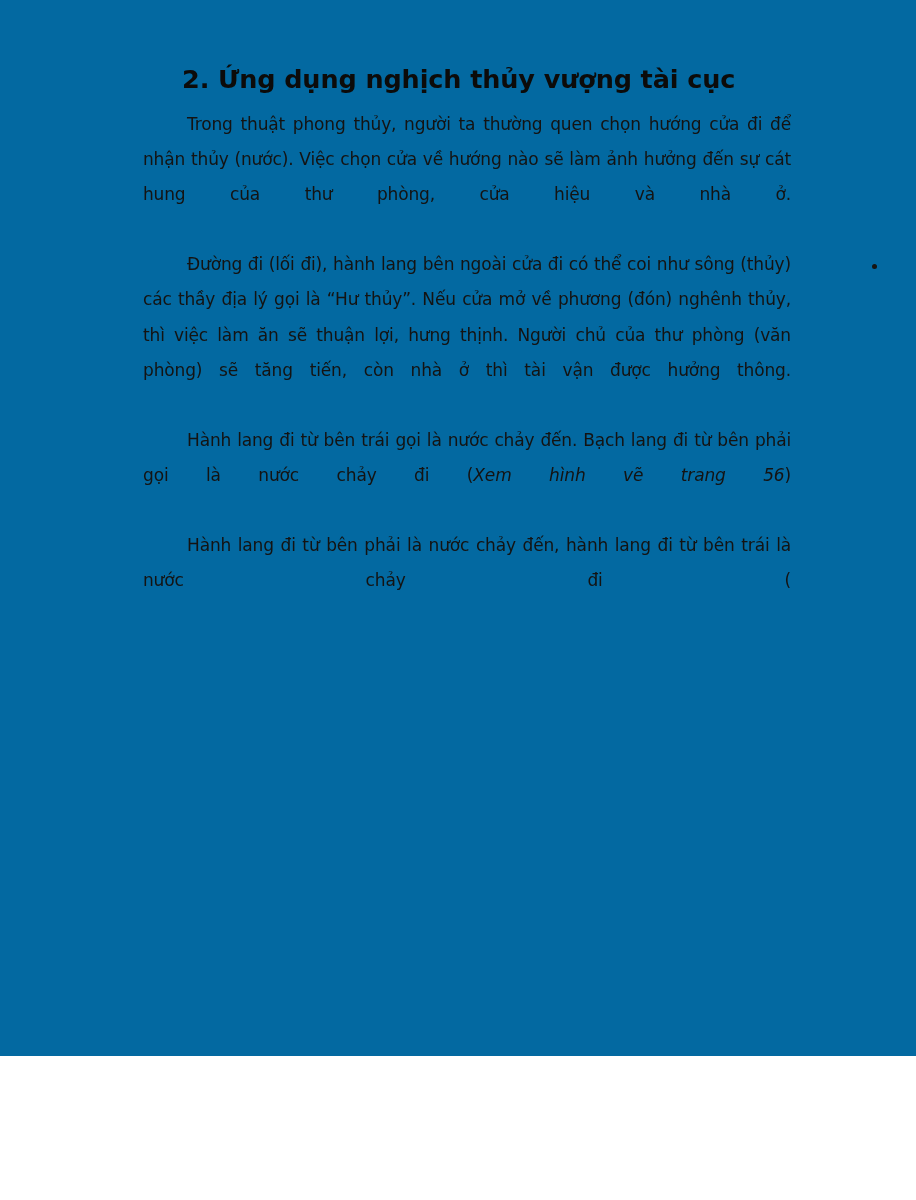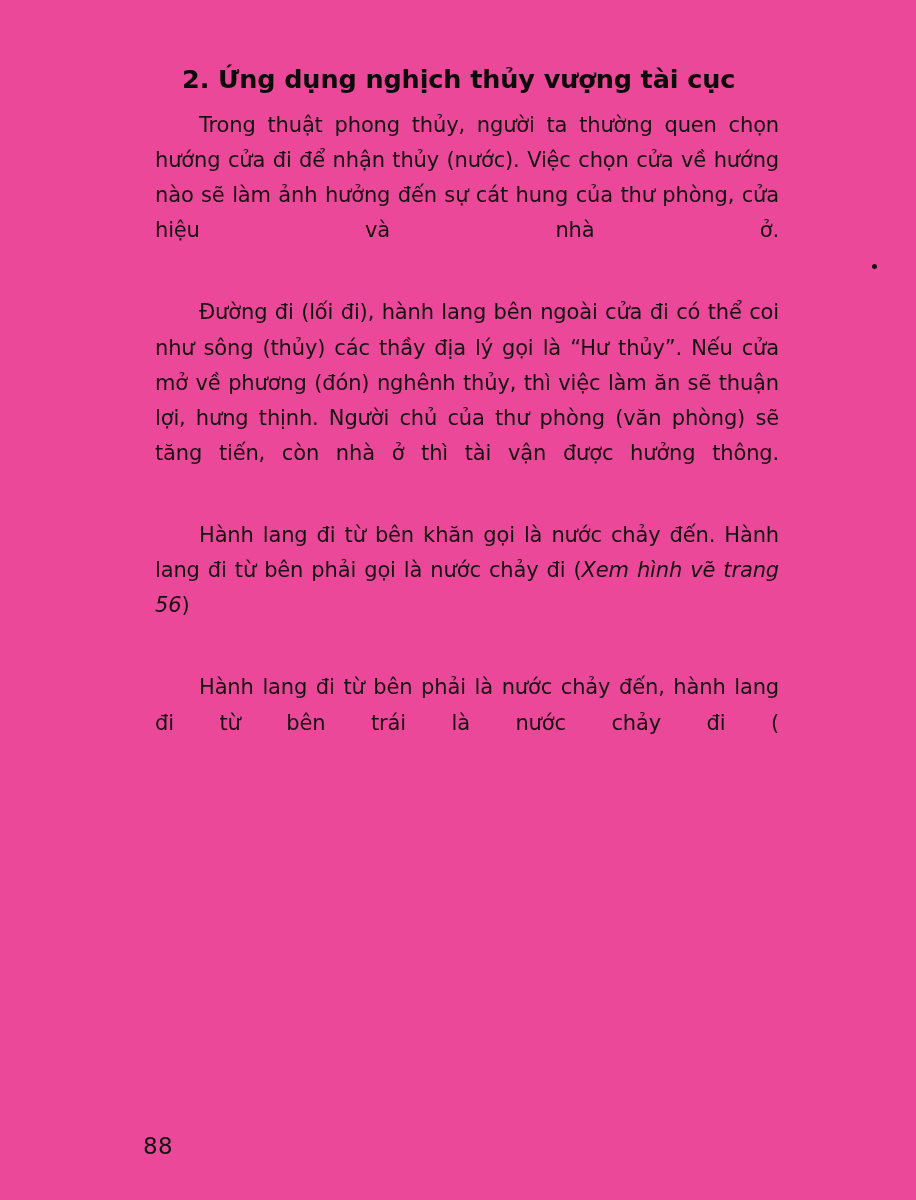--- a/index.html
+++ b/index.html
@@ -4,22 +4,22 @@
 <style>
   html, body {
     margin: 0;
     padding: 0;
     background: #ffffff;
   }
 
   .page {
     position: relative;
     width: 916px;
-    height: 1200px;
-    background: #ec4899;
+    height: 1056px;
+    background: #0369a1;
     overflow: hidden;
     font-family: "DejaVu Sans", sans-serif;
     color: #100f0d;
     -webkit-font-smoothing: antialiased;
   }
 
   
   .content {
     position: absolute;
     left: 143px;
@@ -35,26 +35,26 @@
     letter-spacing: -0.1px;
     margin: 0 0 11px 0;
     padding-left: 39px;
     color: #0c0b0a;
     white-space: nowrap;
   }
 
   .para {
     font-family: "DejaVu Sans", sans-serif;
     font-weight: 400;
-    font-size: 21px;
+    font-size: 17px;
     line-height: 35.1px;
     letter-spacing: -0.15px;
     text-align: justify;
     text-justify: inter-word;
-    margin: 12px;
+    margin: 0;
     text-indent: 44px;
     color: #141312;
     word-spacing: 0.4px;
   }
 
   
   .para::after {
     content: "";
     display: inline-block;
     width: 100%;
@@ -101,21 +101,21 @@
 
     <h2 class="section-heading">2. Ứng dụng nghịch thủy vượng tài cục</h2>
 
     <p class="para">Trong thuật phong thủy, người ta thường quen chọn hướng cửa đi để nhận thủy (nước). Việc chọn cửa về hướng nào sẽ làm ảnh hưởng đến sự cát hung của thư phòng, cửa hiệu và nhà ở.</p>
 
     <p class="para">Đường đi (lối đi), hành lang bên ngoài cửa đi có thể coi như sông (thủy) các thầy địa lý gọi là “Hư thủy”. Nếu cửa mở về phương (đón) nghênh thủy, thì việc làm ăn sẽ thuận lợi, hưng thịnh. Người chủ của thư phòng (văn phòng) sẽ tăng tiến, còn nhà ở thì tài vận được hưởng thông.</p>
 
 
 
 
-    <p class="para"><span>Hành lang đi từ bên khăn gọi là nước chảy đến. Hành lang đi từ bên phải gọi là nước chảy đi (</span><i>Xem hình vẽ trang 56</i><span>)</span></p>
+    <p class="para"><span>Hành lang đi từ bên trái gọi là nước chảy đến. Bạch lang đi từ bên phải gọi là nước chảy đi (</span><i>Xem hình vẽ trang 56</i><span>)</span></p>
 
     <p class="para"><span>Hành lang đi từ bên phải là nước chảy đến, hành lang đi từ bên trái là nước chảy đi (</span></p>
 
   </div>
 
   <div class="folio">88</div>
 
   <div class="ink-speck"></div>
 
 </div>

